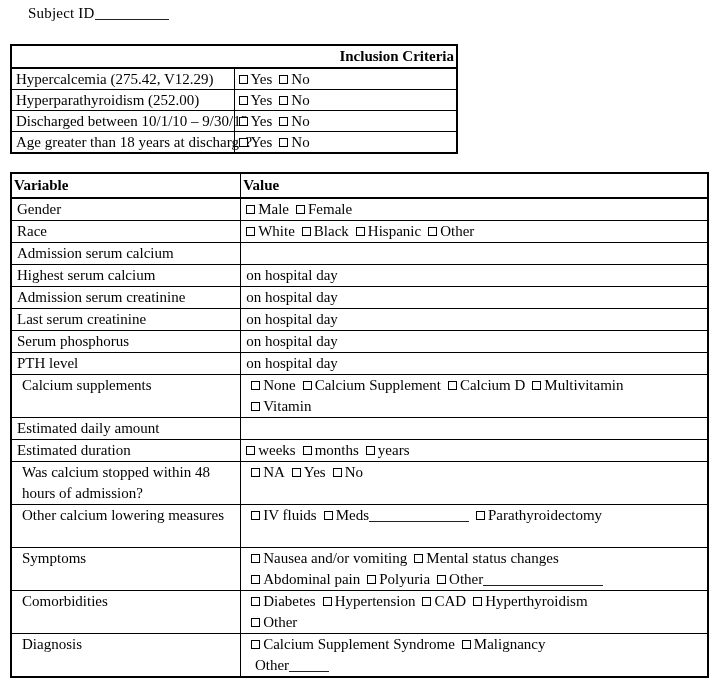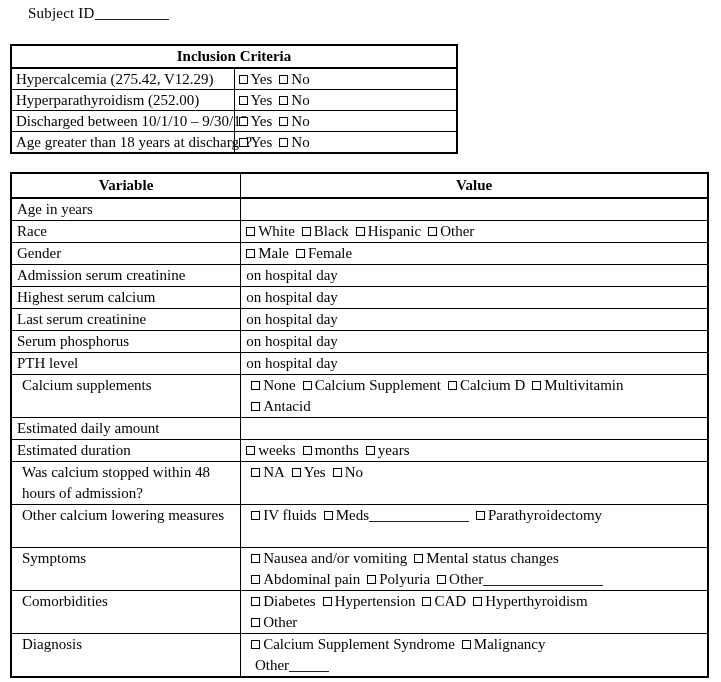--- a/index.html
+++ b/index.html
@@ -53,21 +53,21 @@
 
   
   .inclusion-table {
     position: absolute;
     left: 10px;
     top: 44px;
     width: 448px;
     border: 2px solid #000;
   }
   .inclusion-table th.inc-head {
-    text-align: center;
+    text-align: right;
     font-weight: bold;
     font-size: 15px;
     height: 21px;
     line-height: 21px;
     padding: 0 2px;
     border-bottom: 2px solid #000;
   }
   .inclusion-table td {
     font-size: 15px;
     height: 20px;
@@ -80,21 +80,21 @@
 
   
   .variable-table {
     position: absolute;
     left: 10px;
     top: 172px;
     width: 699px;
     border: 2px solid #000;
   }
   .variable-table th.vt-head {
-    text-align: center;
+    text-align: left;
     font-weight: bold;
     font-size: 15px;
     height: 23px;
     line-height: 23px;
     border-bottom: 2px solid #000;
     padding: 0 2px;
   }
   .variable-table td {
     font-size: 15px;
     line-height: 21px;
@@ -179,70 +179,70 @@
     <colgroup>
       <col class="col-var">
       <col class="col-val">
     </colgroup>
     <tbody>
       <tr>
         <th class="vt-head">Variable</th>
         <th class="vt-head">Value</th>
       </tr>
 
-      <tr class="row-1">
-        <td class="var-cell">Age in years</td>
+
+      <tr class="row-1">
+        <td class="var-cell">Gender</td>
+        <td class="val-cell">
+          <span class="opt"><span class="cb"></span><span>Male</span></span><span class="opt"><span class="cb"></span><span>Female</span></span>
+        </td>
+      </tr>
+
+      <tr class="row-1">
+        <td class="var-cell">Race</td>
+        <td class="val-cell">
+          <span class="opt"><span class="cb"></span><span>White</span></span><span class="opt"><span class="cb"></span><span>Black</span></span><span class="opt"><span class="cb"></span><span>Hispanic</span></span><span class="opt"><span class="cb"></span><span>Other</span></span>
+        </td>
+      </tr>
+
+      <tr class="row-1">
+        <td class="var-cell">Admission serum calcium</td>
         <td class="val-cell"></td>
       </tr>
 
       <tr class="row-1">
-        <td class="var-cell">Race</td>
-        <td class="val-cell">
-          <span class="opt"><span class="cb"></span><span>White</span></span><span class="opt"><span class="cb"></span><span>Black</span></span><span class="opt"><span class="cb"></span><span>Hispanic</span></span><span class="opt"><span class="cb"></span><span>Other</span></span>
-        </td>
-      </tr>
-
-      <tr class="row-1">
-        <td class="var-cell">Gender</td>
-        <td class="val-cell">
-          <span class="opt"><span class="cb"></span><span>Male</span></span><span class="opt"><span class="cb"></span><span>Female</span></span>
-        </td>
-      </tr>
-
+        <td class="var-cell">Highest serum calcium</td>
+        <td class="val-cell">on hospital day</td>
+      </tr>
 
       <tr class="row-1">
         <td class="var-cell">Admission serum creatinine</td>
         <td class="val-cell">on hospital day</td>
       </tr>
 
       <tr class="row-1">
-        <td class="var-cell">Highest serum calcium</td>
-        <td class="val-cell">on hospital day</td>
-      </tr>
-
-      <tr class="row-1">
         <td class="var-cell">Last serum creatinine</td>
         <td class="val-cell">on hospital day</td>
       </tr>
 
       <tr class="row-1">
         <td class="var-cell">Serum phosphorus</td>
         <td class="val-cell">on hospital day</td>
       </tr>
 
       <tr class="row-1">
         <td class="var-cell">PTH level</td>
         <td class="val-cell">on hospital day</td>
       </tr>
 
       <tr class="row-2">
         <td class="var-cell">Calcium supplements</td>
         <td class="val-cell">
           <span class="nowrap"><span class="opt"><span class="cb"></span><span>None</span></span><span class="opt"><span class="cb"></span><span>Calcium Supplement</span></span><span class="opt"><span class="cb"></span><span>Calcium D</span></span><span class="opt"><span class="cb"></span><span>Multivitamin</span></span></span>
-          <span class="line2"><span class="opt"><span class="cb"></span><span>Antacid</span></span></span>
+          <span class="line2"><span class="opt"><span class="cb"></span><span>Vitamin</span></span></span>
         </td>
       </tr>
 
       <tr class="row-1">
         <td class="var-cell">Estimated daily amount</td>
         <td class="val-cell"></td>
       </tr>
 
       <tr class="row-1">
         <td class="var-cell">Estimated duration</td>

